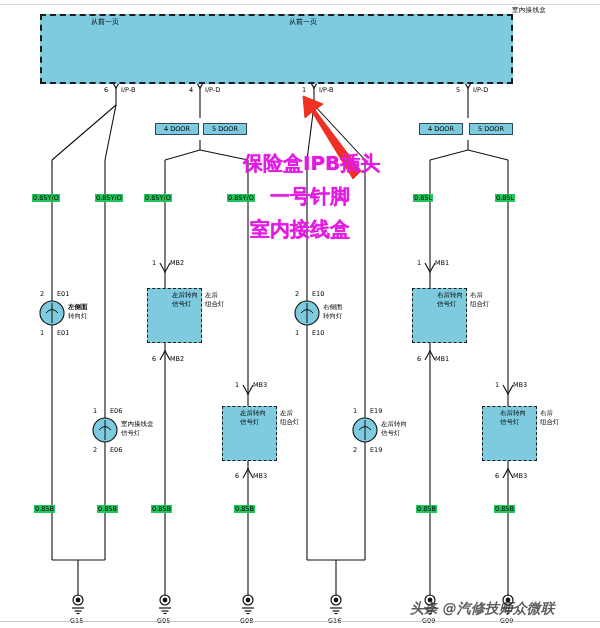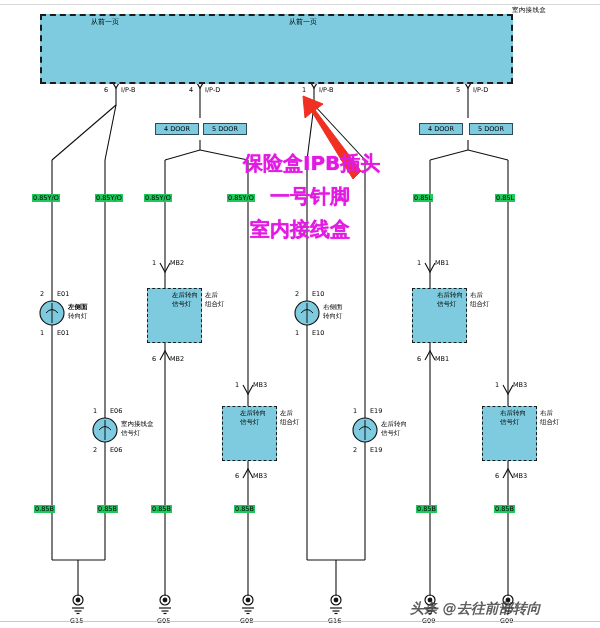--- a/index.html
+++ b/index.html
@@ -315,16 +315,16 @@
   <div class="abs pin-lbl" style="left:157px;top:617px;">G05</div>
   <div class="abs pin-lbl" style="left:240px;top:617px;">G08</div>
   <div class="abs pin-lbl" style="left:328px;top:617px;">G16</div>
   <div class="abs pin-lbl" style="left:422px;top:617px;">G09</div>
   <div class="abs pin-lbl" style="left:500px;top:617px;">G09</div>
 
   <div class="abs anno anno2">一号针脚</div>
   <div class="abs anno anno1">保险盒IPB插头</div>
   <div class="abs anno anno3">室内接线盒</div>
 
-  <div class="abs wm">头条 @去往前部转向</div>
+  <div class="abs wm">头条 @汽修技师众微联</div>
 
   <div class="abs bottom-rule"></div>
 </div>
 
 </body></html>

